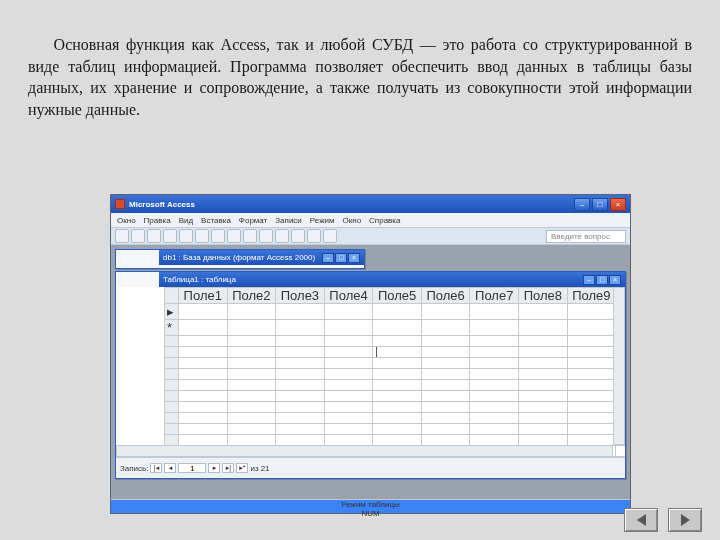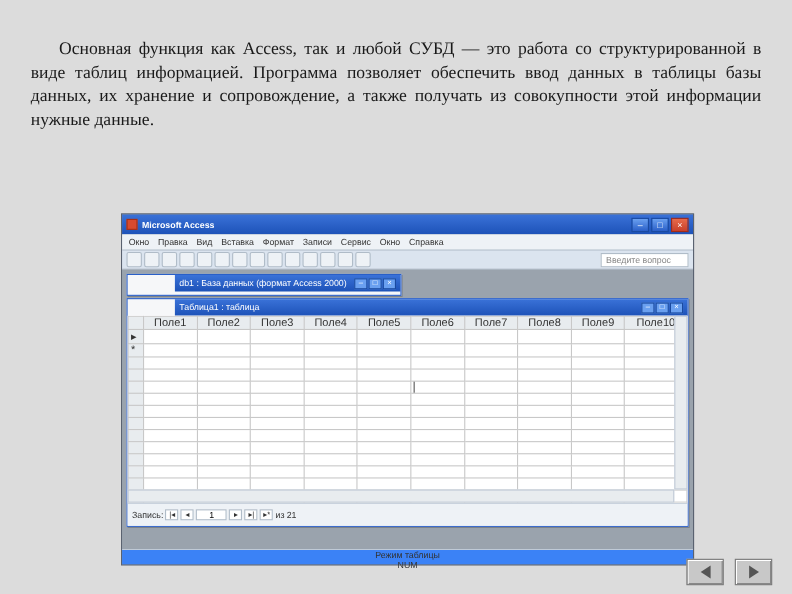--- a/index.html
+++ b/index.html
@@ -74,21 +74,21 @@
   .dbwin { left:4px; top:4px; width:250px; height:20px; }
   .subtitle {
     height:15px; background: linear-gradient(#3a72d8,#1d52b8);
     color:#fff; display:flex;align-items:center;padding:0 4px;font-size:8px;margin-left:43px;
   }
   .subtitle .sp { flex:1; }
   .subbtn { width:12px;height:10px;background:#6aa0f0;border:1px solid #1a4aa0;margin-left:1px;
     display:flex;align-items:center;justify-content:center;color:#fff;font-size:7px;}
   .tblwin { left:4px; top:26px; right:4px; bottom:20px; display:flex;flex-direction:column;}
   .grid-wrap{flex:1;overflow:hidden;background:#fff;position:relative;}
-  table.grid { border-collapse: collapse; width: 100%; font-size:10px;}
+  table.grid { border-collapse: collapse; width: 100%; font-size:13px;margin-left:48px;}
   table.grid th, table.grid td {
     border: 1px solid #c8c8c8; height: 11px; padding: 0 2px;
     text-align:left; background:#fff; color:#333;
   }
   table.grid th { background:#e8ecef; font-weight:normal; text-align:center;}
   table.grid th.rowhdr, table.grid td.rowhdr {
     width:14px; background:#e8ecef;
   }
   .recnav {
     height:14px; background:#eef2f6; border-top:1px solid #c0cad6;
@@ -133,21 +133,21 @@
     </div>
   </div>
 
   <div class="menubar">
     <span>Окно</span>
     <span>Правка</span>
     <span>Вид</span>
     <span>Вставка</span>
     <span>Формат</span>
     <span>Записи</span>
-    <span>Сервис</span>
+    <span>Режим</span>
     <span>Окно</span>
     <span>Справка</span>
   </div>
 
   <div class="toolbar">
     <div class="tbtn"></div>
     <div class="tbtn"></div>
     <div class="tbtn"></div>
     <div class="tbtn"></div>
     <div class="tbtn"></div>

